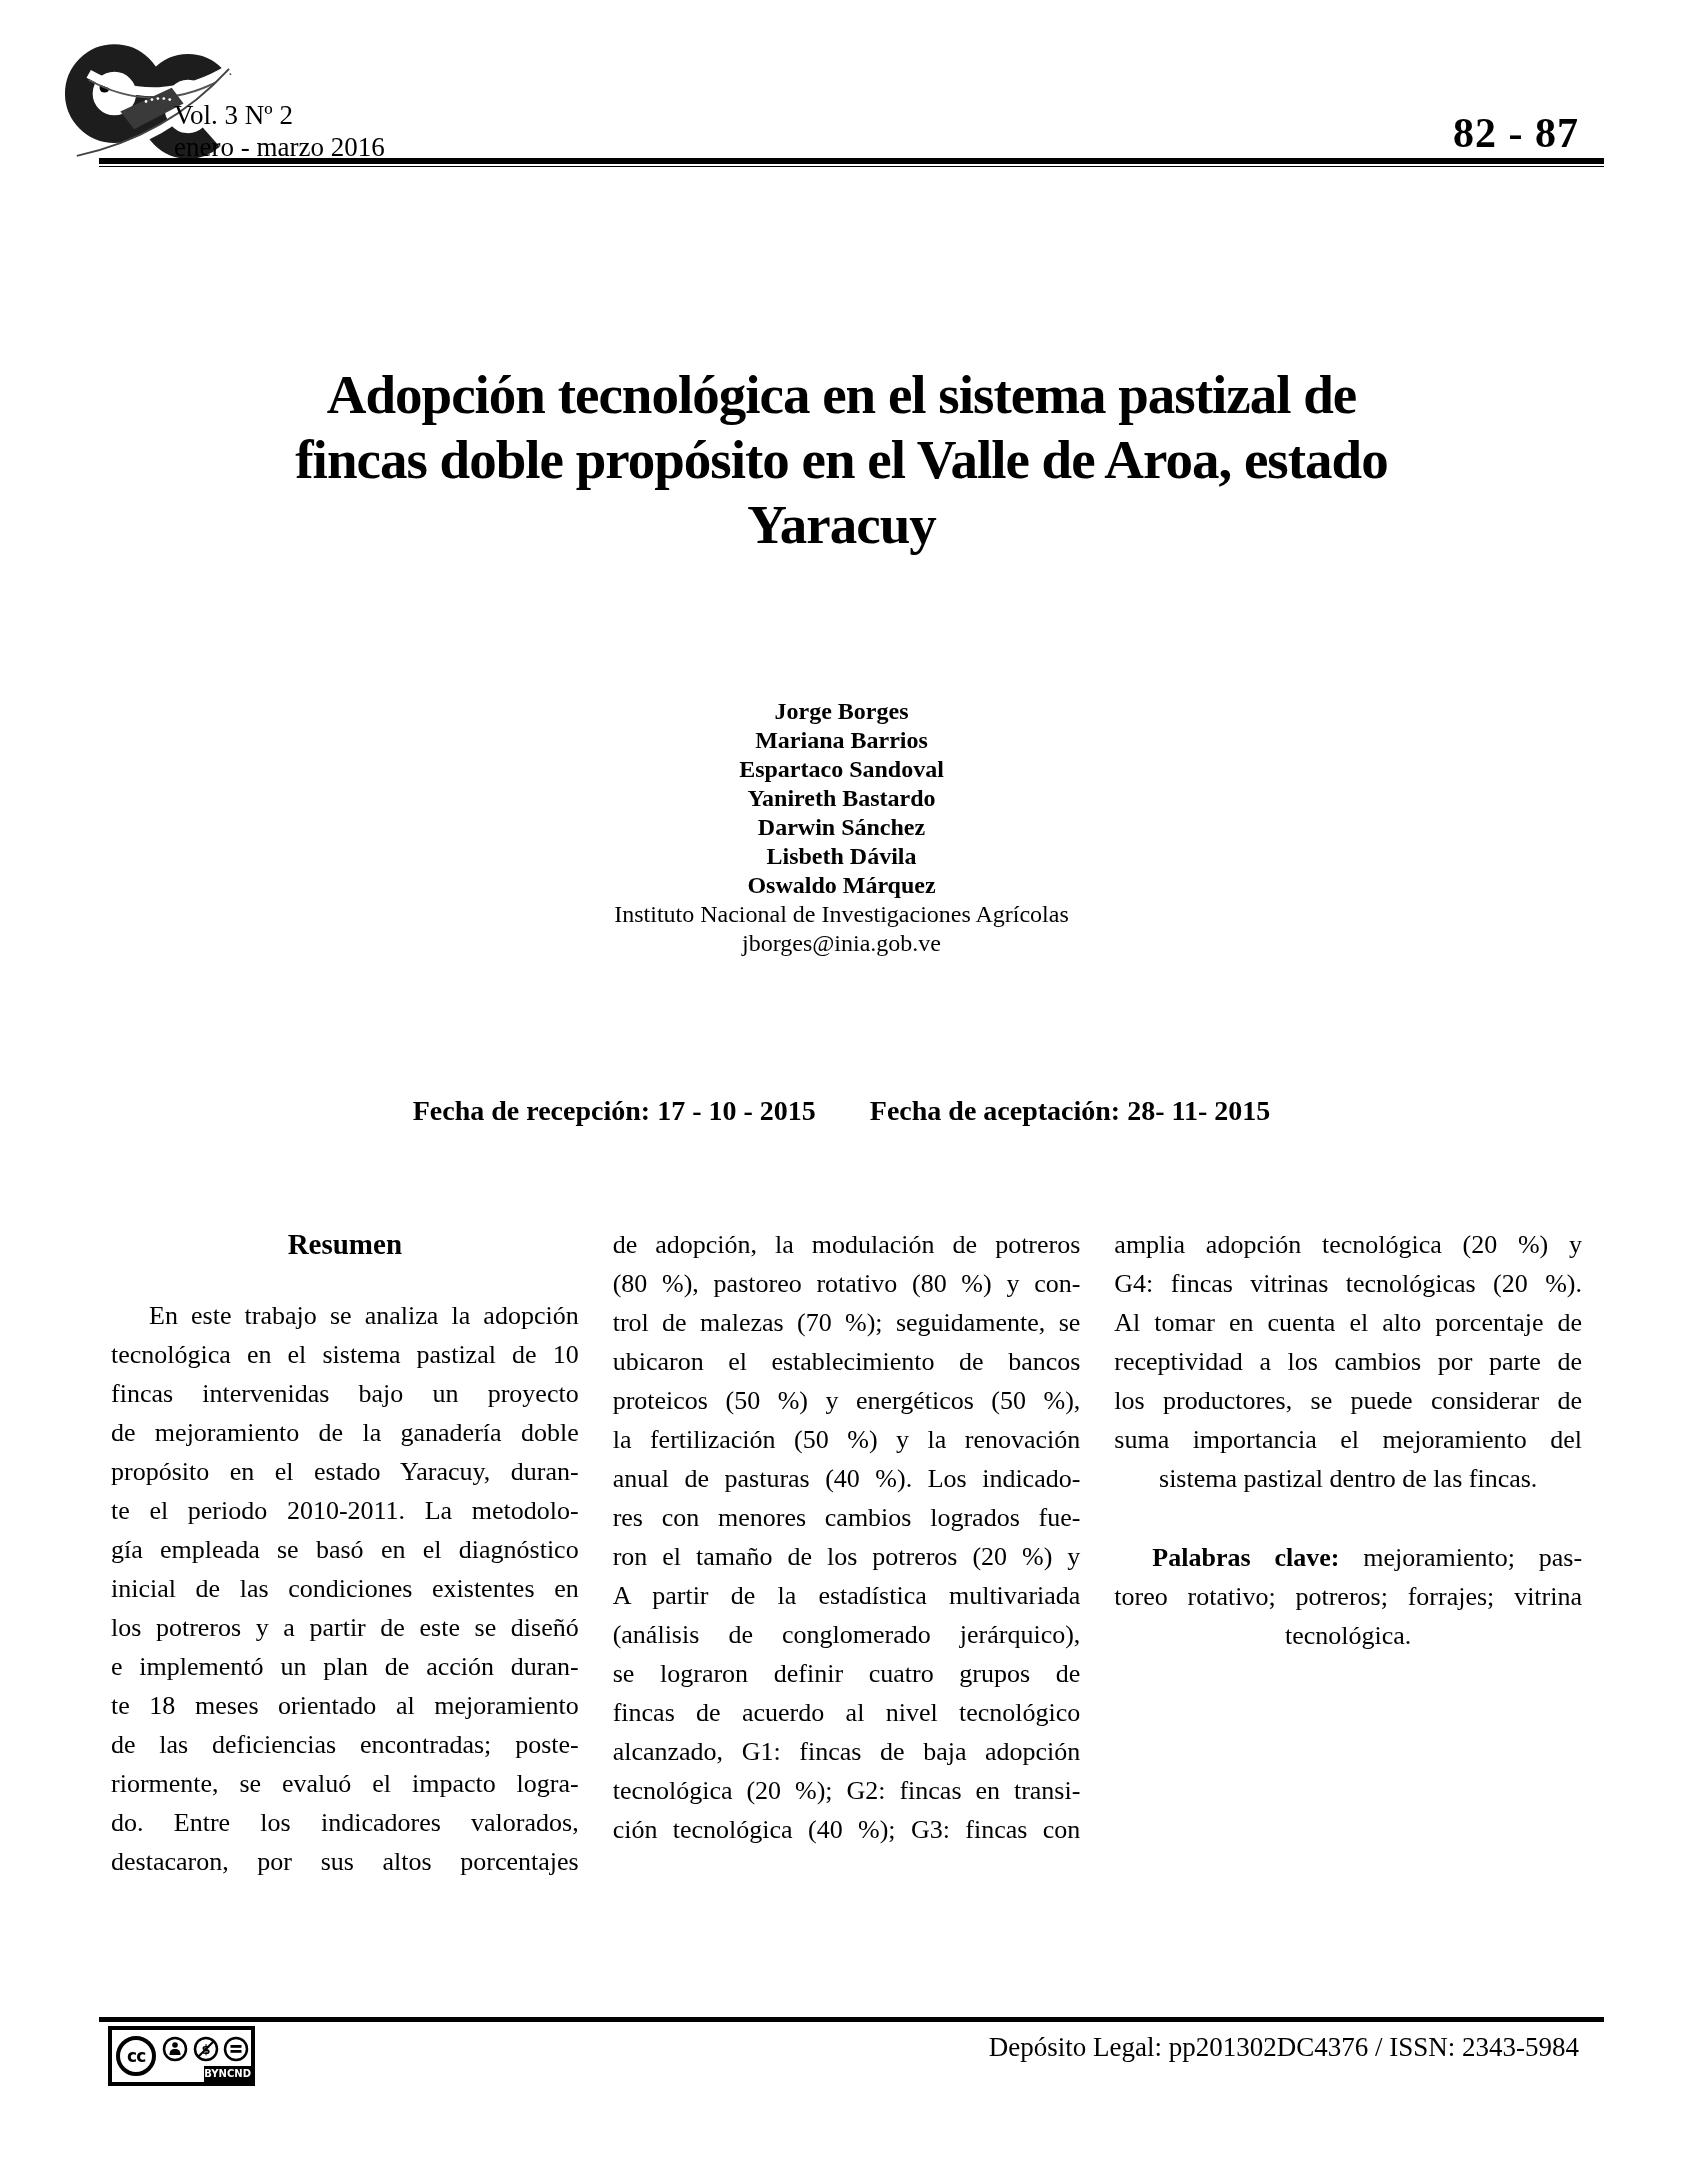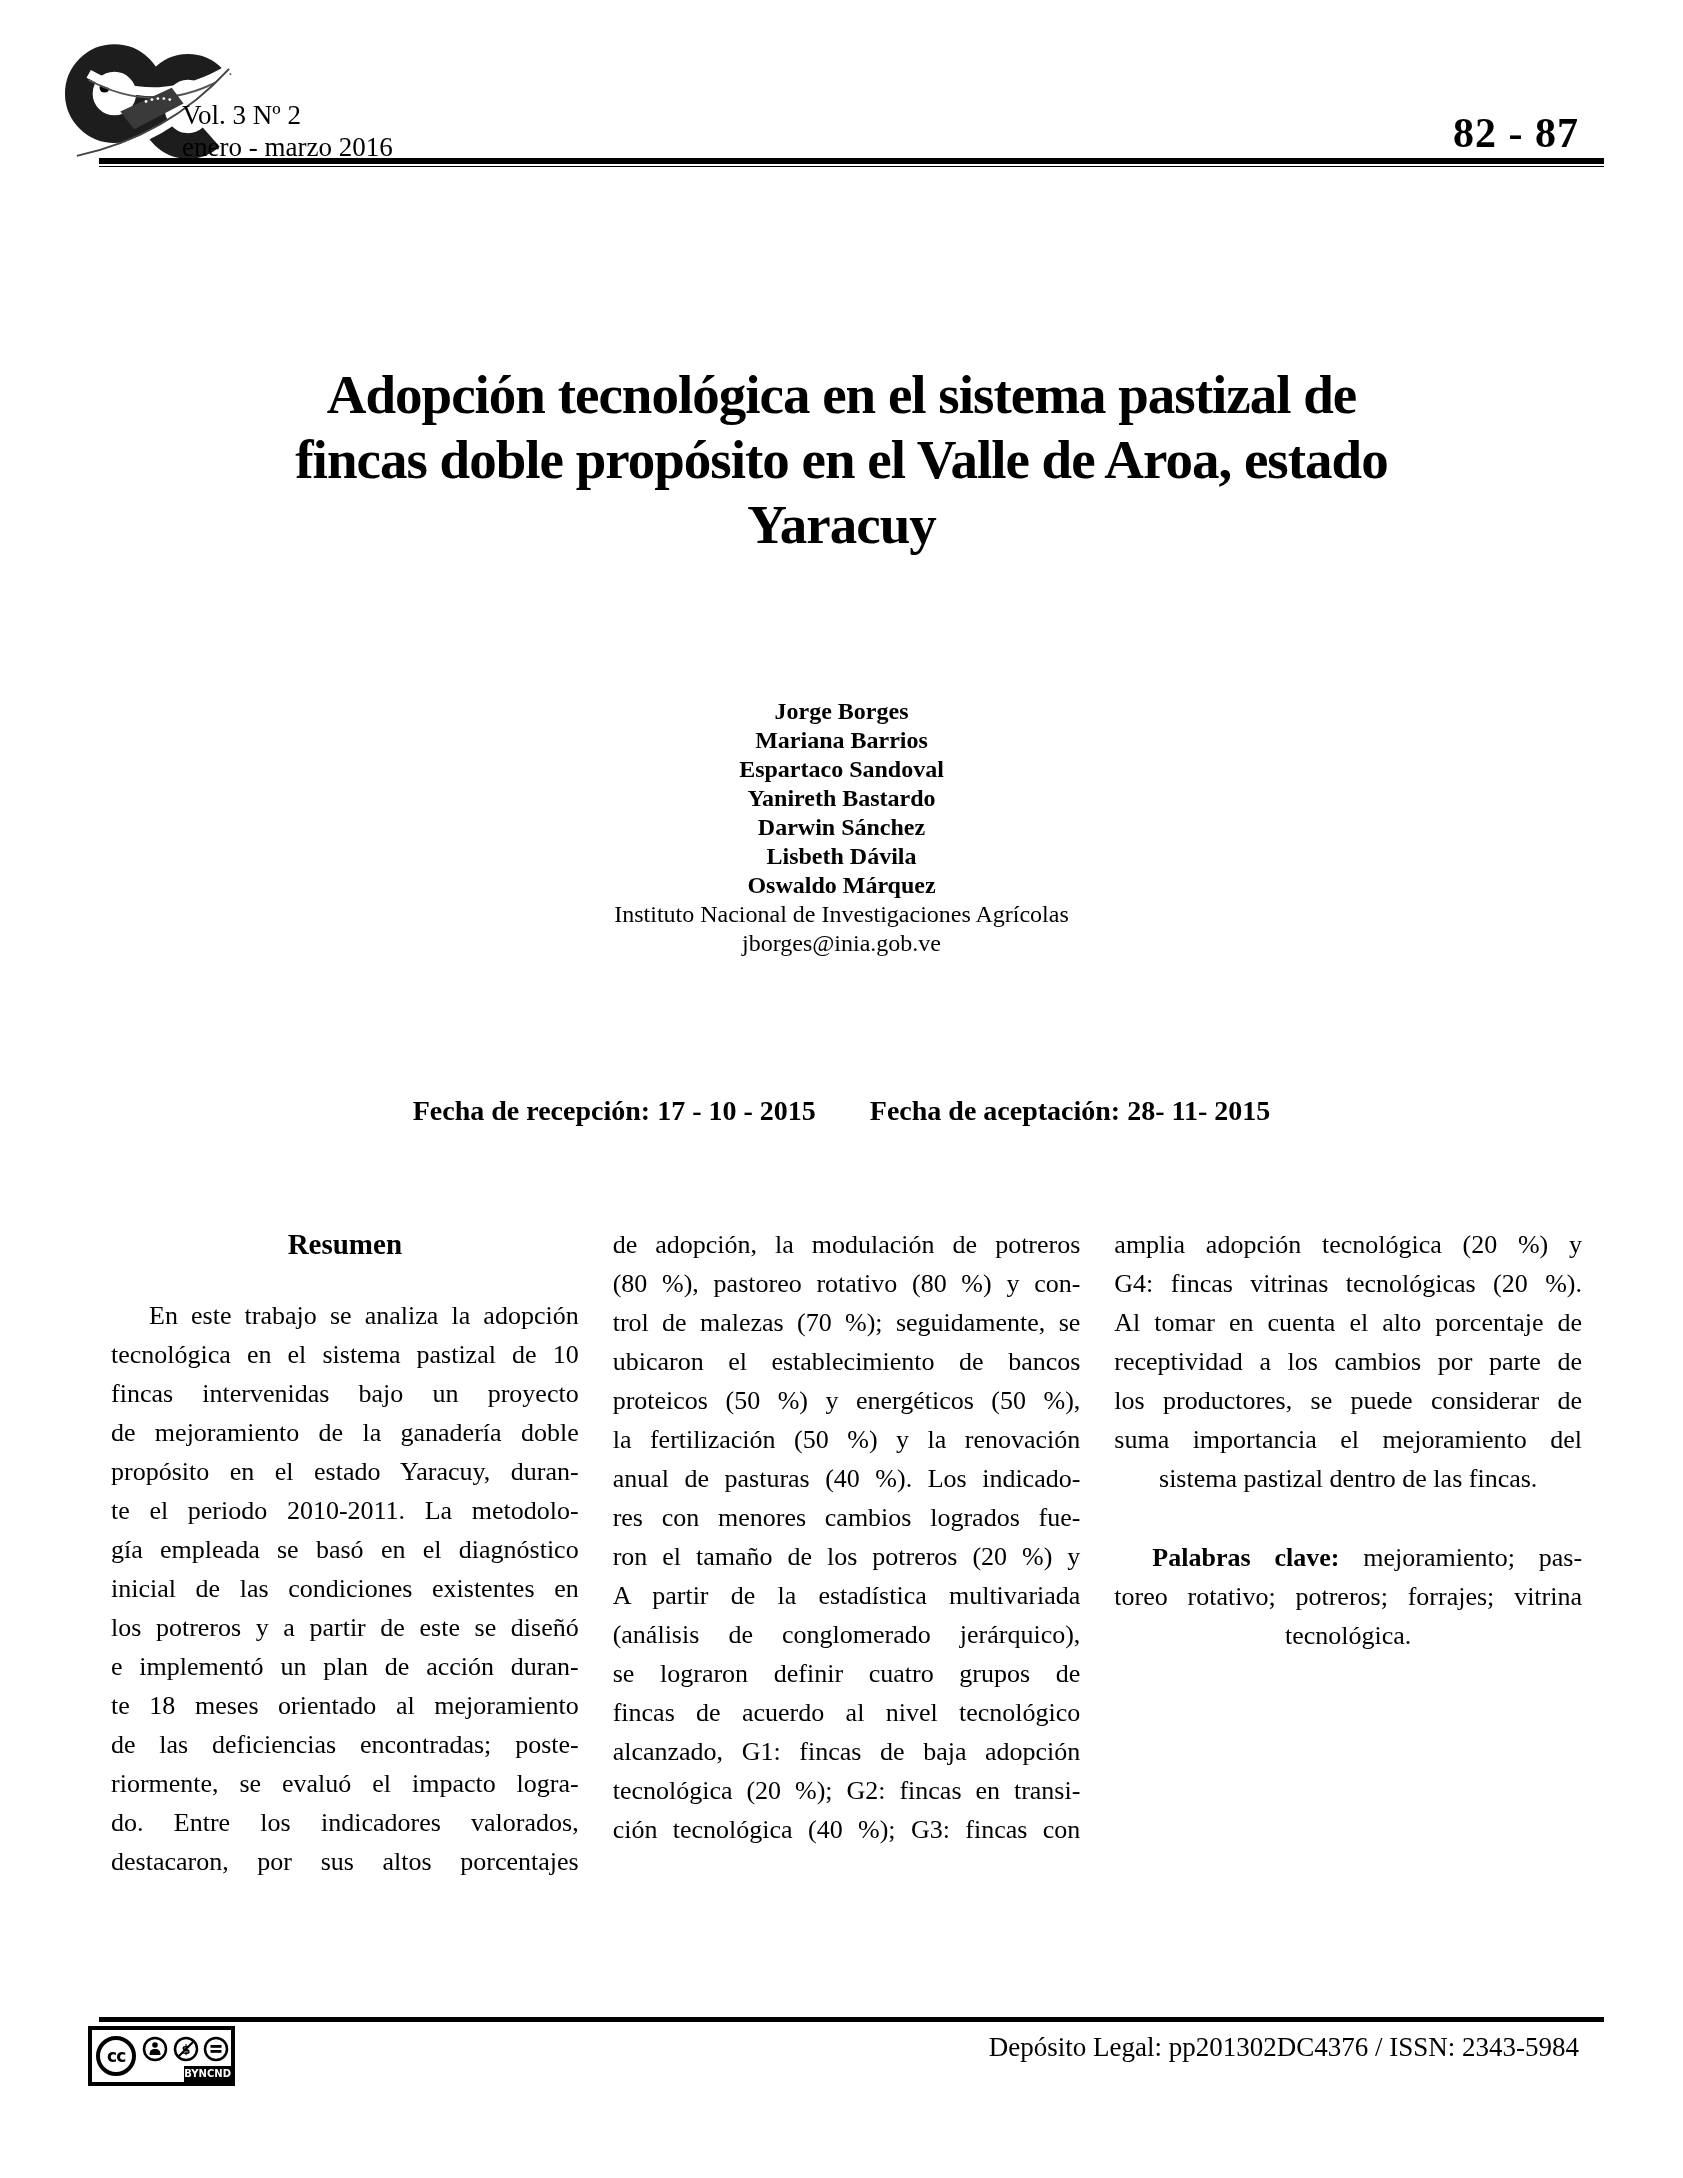--- a/index.html
+++ b/index.html
@@ -6,21 +6,21 @@
   .page{
     position:relative;
     width:1683px;height:2178px;
     background:#ffffff;
     font-family:"Liberation Serif","DejaVu Serif",serif;
     color:#000;
     overflow:hidden;
   }
   
   .logo{position:absolute;left:63px;top:38px;width:170px;height:127px;}
-  .vol-block{position:absolute;left:182px;top:99px;font-size:27px;line-height:32px;}
+  .vol-block{position:absolute;left:174px;top:99px;font-size:27px;line-height:32px;}
   .page-range{position:absolute;right:104px;top:109px;font-size:42px;font-weight:bold;letter-spacing:1px;}
   .header-rule{position:absolute;left:99px;top:158px;width:1505px;height:6px;background:#000;}
   .header-rule:after{content:"";position:absolute;left:0;top:8px;width:100%;height:1px;background:#000;}
   
   .title{position:absolute;left:89px;top:362px;width:1505px;text-align:center;
          font-size:55px;font-weight:bold;line-height:65px;letter-spacing:-1px;}
   .authors-block{position:absolute;left:0;top:697px;width:1683px;text-align:center;
                  font-size:24px;line-height:29px;}
   .author-name{font-weight:bold;}
   .dates-row{position:absolute;left:0;top:1095px;width:1683px;text-align:center;
@@ -31,21 +31,21 @@
            font-size:26px;line-height:39px;}
   .col{flex:1 1 0;min-width:0;}
   .abstract-heading{text-align:center;font-weight:bold;font-size:29px;margin-bottom:32px;}
   .jline{text-align:justify;text-align-last:justify;}
   .plainline{text-align:center;}
   .indent{text-indent:38px;}
   .keywords{margin-top:40px;}
   .kw-label{font-weight:bold;}
   
   .footer-rule{position:absolute;left:99px;top:2017px;width:1505px;height:5px;background:#000;}
-  .cc-badge{position:absolute;left:88px;top:2026px;width:147px;height:60px;background:#fff;
+  .cc-badge{position:absolute;left:108px;top:2026px;width:147px;height:60px;background:#fff;
             border:4px solid #000;box-sizing:border-box;display:flex;align-items:stretch;}
   .cc-left{width:50px;display:flex;align-items:center;justify-content:center;}
   .cc-circle{width:40px;height:40px;border:4px solid #000;border-radius:50%;box-sizing:border-box;
              display:flex;align-items:center;justify-content:center;
              font-family:"DejaVu Sans",sans-serif;font-weight:bold;font-size:17px;letter-spacing:-1px;}
   .cc-right{flex:1;display:flex;flex-direction:column;}
   .cc-icons{flex:1;display:flex;align-items:center;justify-content:space-around;padding-top:2px;}
   .cc-strip{height:16px;background:#000;display:flex;align-items:center;justify-content:space-around;margin-left:44px;}
   .cc-label{color:#fff;font-family:"DejaVu Sans",sans-serif;font-size:10px;font-weight:bold;line-height:16px;}
   .legal{position:absolute;right:104px;top:2032px;font-size:27px;}

